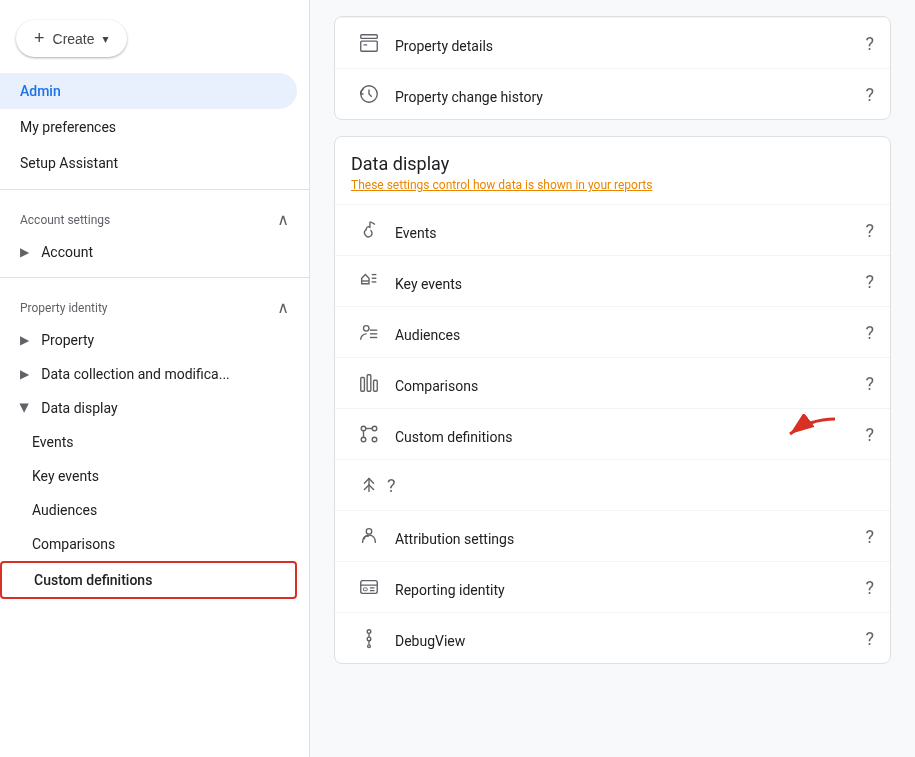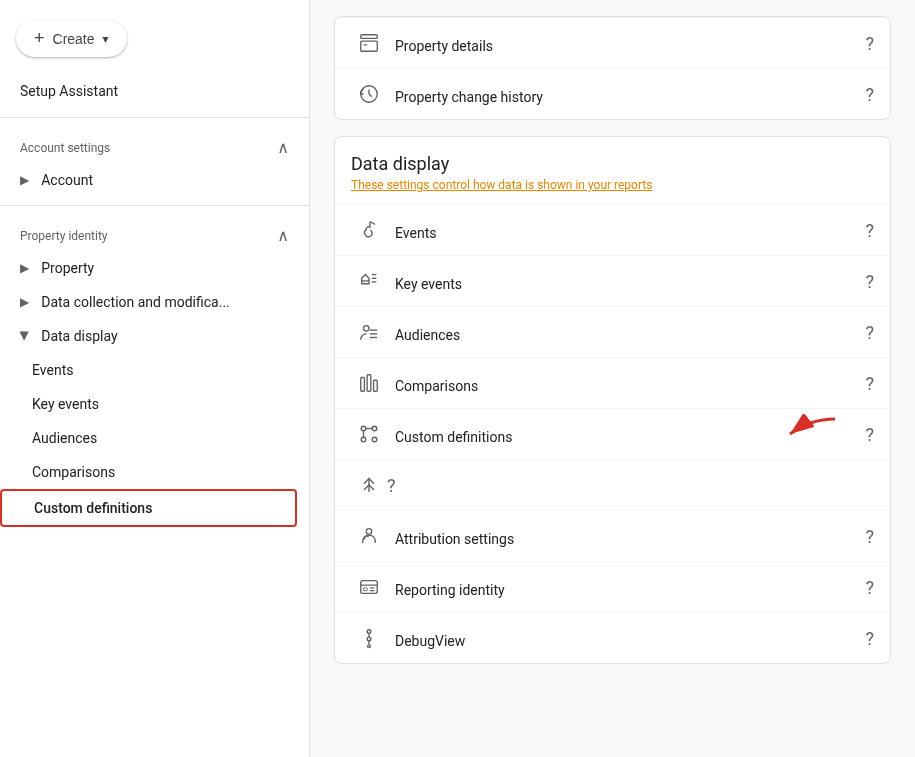--- a/index.html
+++ b/index.html
@@ -209,20 +209,26 @@
 <body>
 
 <div class="sidebar">
 
   <button class="create-btn">
     <span class="plus">+</span>
     <span>Create</span>
     <span class="chevron">▾</span>
   </button>
 
+  <div class="nav-item active">
+    <span>Admin</span>
+  </div>
+  <div class="nav-item">
+    <span>My preferences</span>
+  </div>
   <div class="nav-item">
     <span>Setup Assistant</span>
   </div>
 
   <hr class="nav-divider">
 
   <div class="nav-section-header">
     <span>Account settings</span>
     <span class="chevron-icon">∧</span>
   </div>

